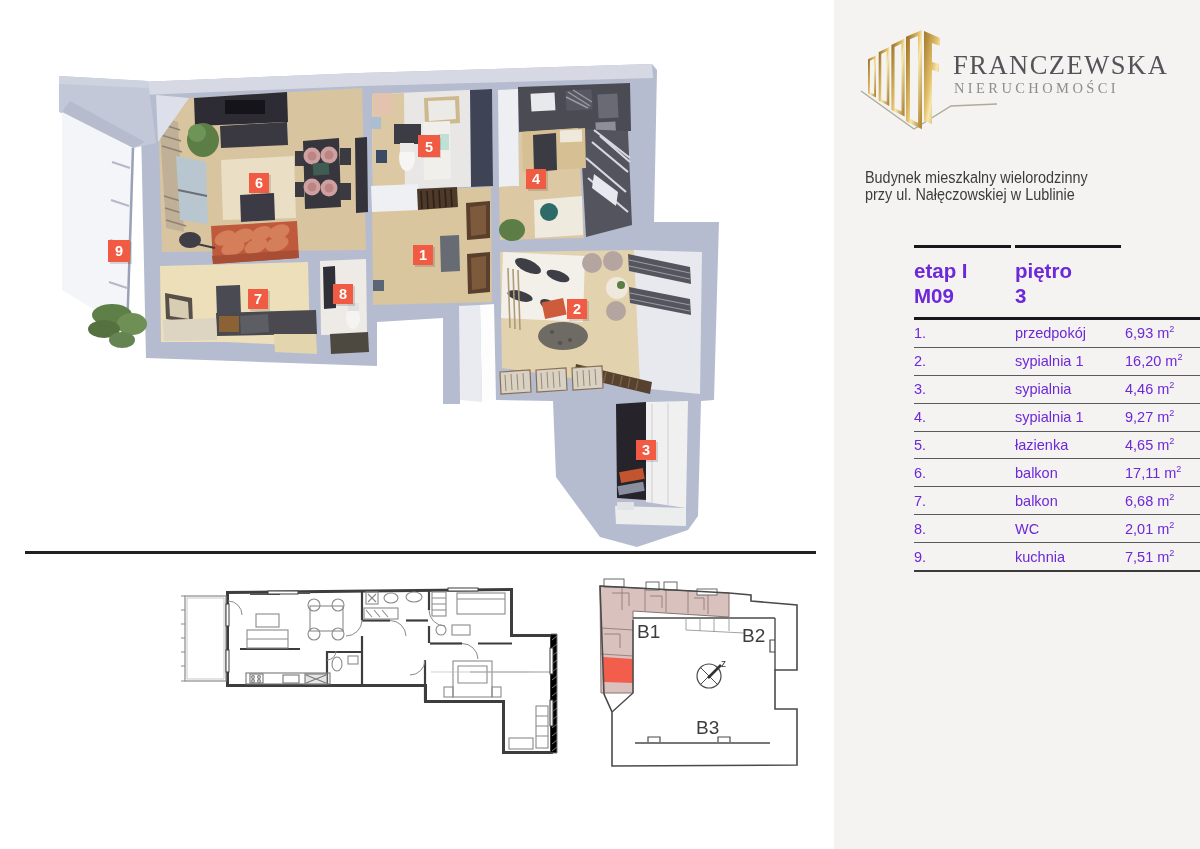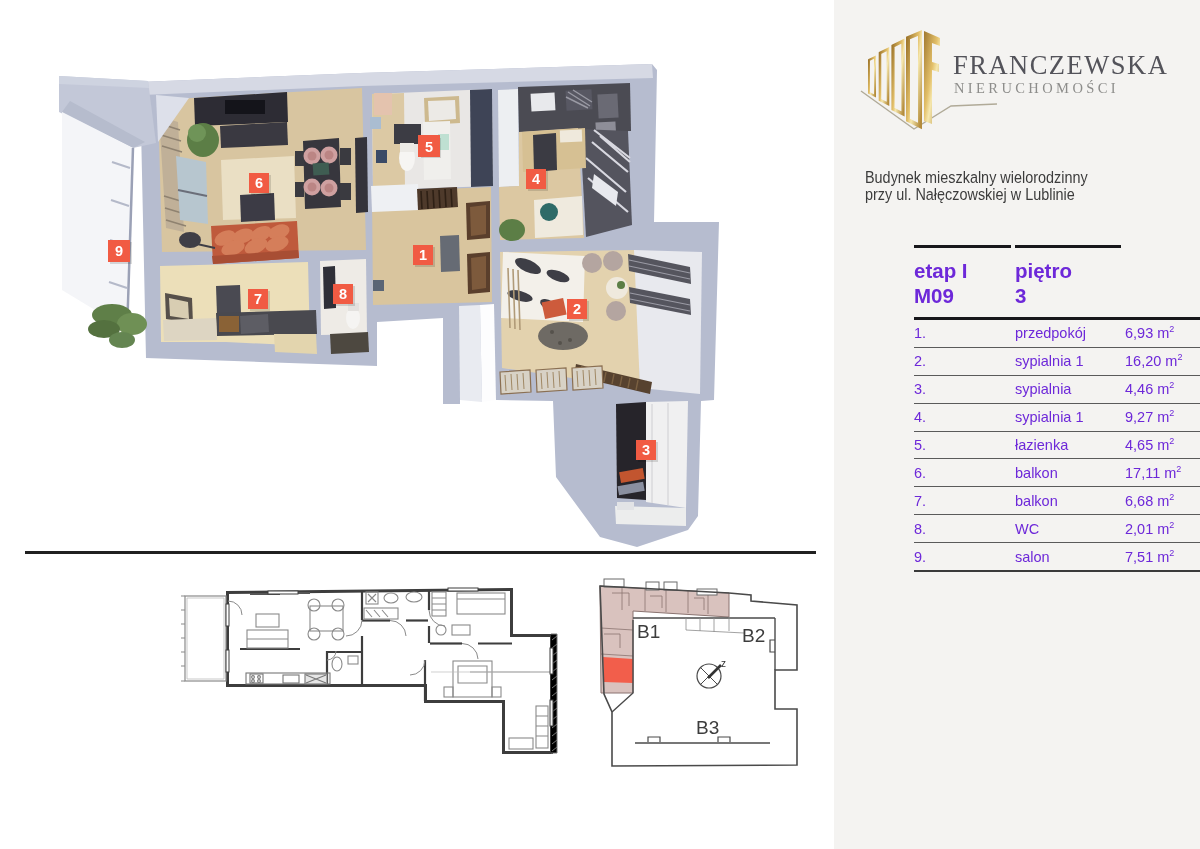--- a/index.html
+++ b/index.html
@@ -96,21 +96,21 @@
         <div class="rname">balkon</div>
         <div class="rarea">6,68 m<sup>2</sup></div>
       </div>
       <div class="row">
         <div class="rn">8.</div>
         <div class="rname">WC</div>
         <div class="rarea">2,01 m<sup>2</sup></div>
       </div>
       <div class="row">
         <div class="rn">9.</div>
-        <div class="rname">salon</div>
+        <div class="rname">kuchnia</div>
         <div class="rarea">7,51 m<sup>2</sup></div>
       </div>
     </div>
   </div>
 
   <div class="divider"></div>
 
   <svg id="plan3d" style="position:absolute;left:30px;top:50px;" width="710" height="500" viewBox="30 50 710 500">
 
     <polygon points="140,82 360,73 652,64 657,70 654,222 719,222 714,400 701,401 698,516 688,530 637,547 600,537 556,477 553,401 497,400 460,398 460,404 443,404 443,318 377,322 377,366 260,362 146,358" fill="#b6bccf"></polygon>

